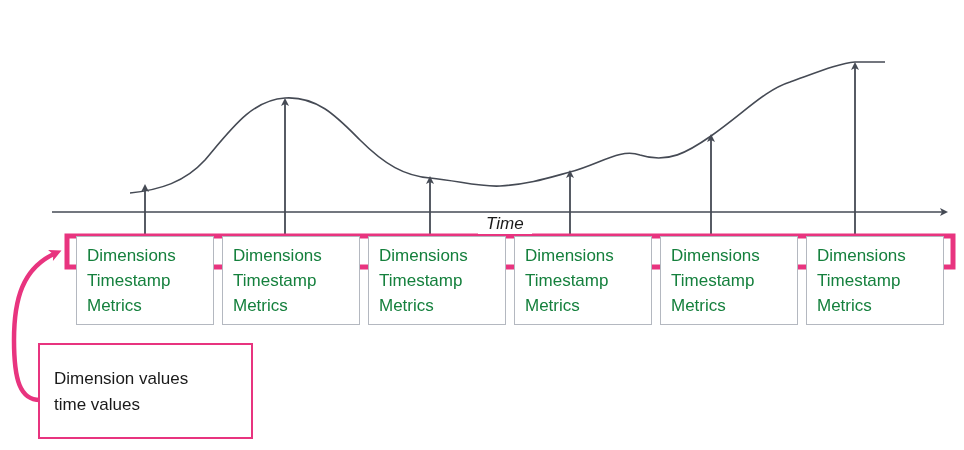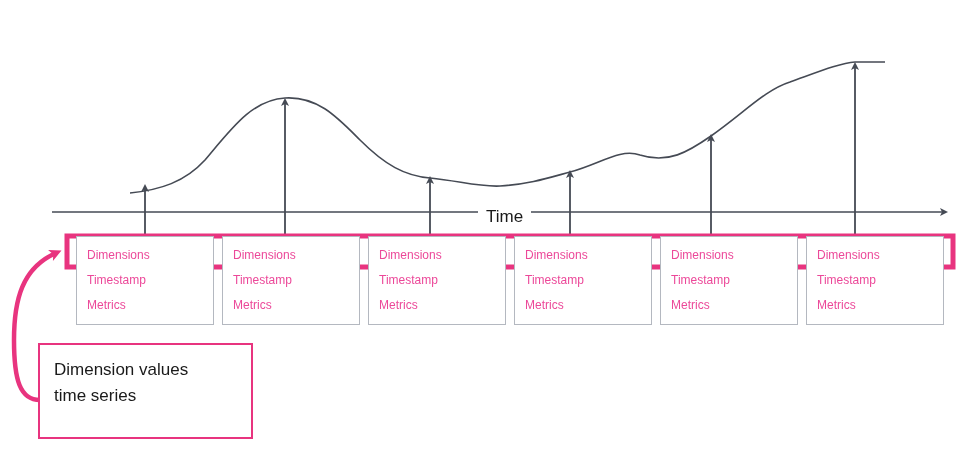--- a/index.html
+++ b/index.html
@@ -23,38 +23,38 @@
     height: 450px;
   }
   .series-box {
     position: absolute;
     box-sizing: border-box;
     border: 1px solid #b4b8c0;
     background: #ffffff;
     padding: 6px 0 0 10px;
   }
   .box-line {
-    font-size: 12px;
+    font-size: 17px;
     line-height: 25px;
-    color: #ec4899;
+    color: #15803d;
     white-space: nowrap;
   }
   .axis-label {
     position: absolute;
     font-size: 17px;
     color: #1a1a1a;
     background: #ffffff;
     padding: 0 8px;
     white-space: nowrap;
   }
   .callout-box {
     position: absolute;
     box-sizing: border-box;
     background: #ffffff;
-    padding: 12px 0 0 14px;
+    padding: 21px 0 0 14px;
   }
   .callout-line {
     font-size: 17px;
     line-height: 26px;
     color: #1a1a1a;
     white-space: nowrap;
   }
 </style>
 </head>
 <body>
@@ -95,21 +95,21 @@
 
     <rect x="67" y="236" width="886" height="31" fill="none" stroke="#e8347f" stroke-width="5"></rect>
 
     <path d="M 40 400
              C 20 400, 14 380, 14 340
              C 14 300, 22 268, 56 253" fill="none" stroke="#e8347f" stroke-width="4.5" marker-end="url(#arrow-pink)"></path>
 
     <rect x="40" y="345" width="211" height="92" fill="#ffffff" stroke="#e8347f" stroke-width="4"></rect>
   </svg>
 
-  <div class="axis-label" style="left:478px; top:207px;">Time</div>
+  <div class="axis-label" style="left:478px; top:214px;font-style:italic;">Time</div>
 
   <div class="series-box" style="left:76px; top:236px; width:138px; height:89px;">
     <div class="box-line">Dimensions</div>
     <div class="box-line">Timestamp</div>
     <div class="box-line">Metrics</div>
   </div>
 
   <div class="series-box" style="left:222px; top:236px; width:138px; height:89px;">
     <div class="box-line">Dimensions</div>
     <div class="box-line">Timestamp</div>
@@ -135,16 +135,16 @@
   </div>
 
   <div class="series-box" style="left:806px; top:236px; width:138px; height:89px;">
     <div class="box-line">Dimensions</div>
     <div class="box-line">Timestamp</div>
     <div class="box-line">Metrics</div>
   </div>
 
   <div class="callout-box" style="left:40px; top:345px; width:211px; height:92px;">
     <div class="callout-line">Dimension values</div>
-    <div class="callout-line">time series</div>
+    <div class="callout-line">time values</div>
   </div>
 
 </div>
 
 </body></html>

